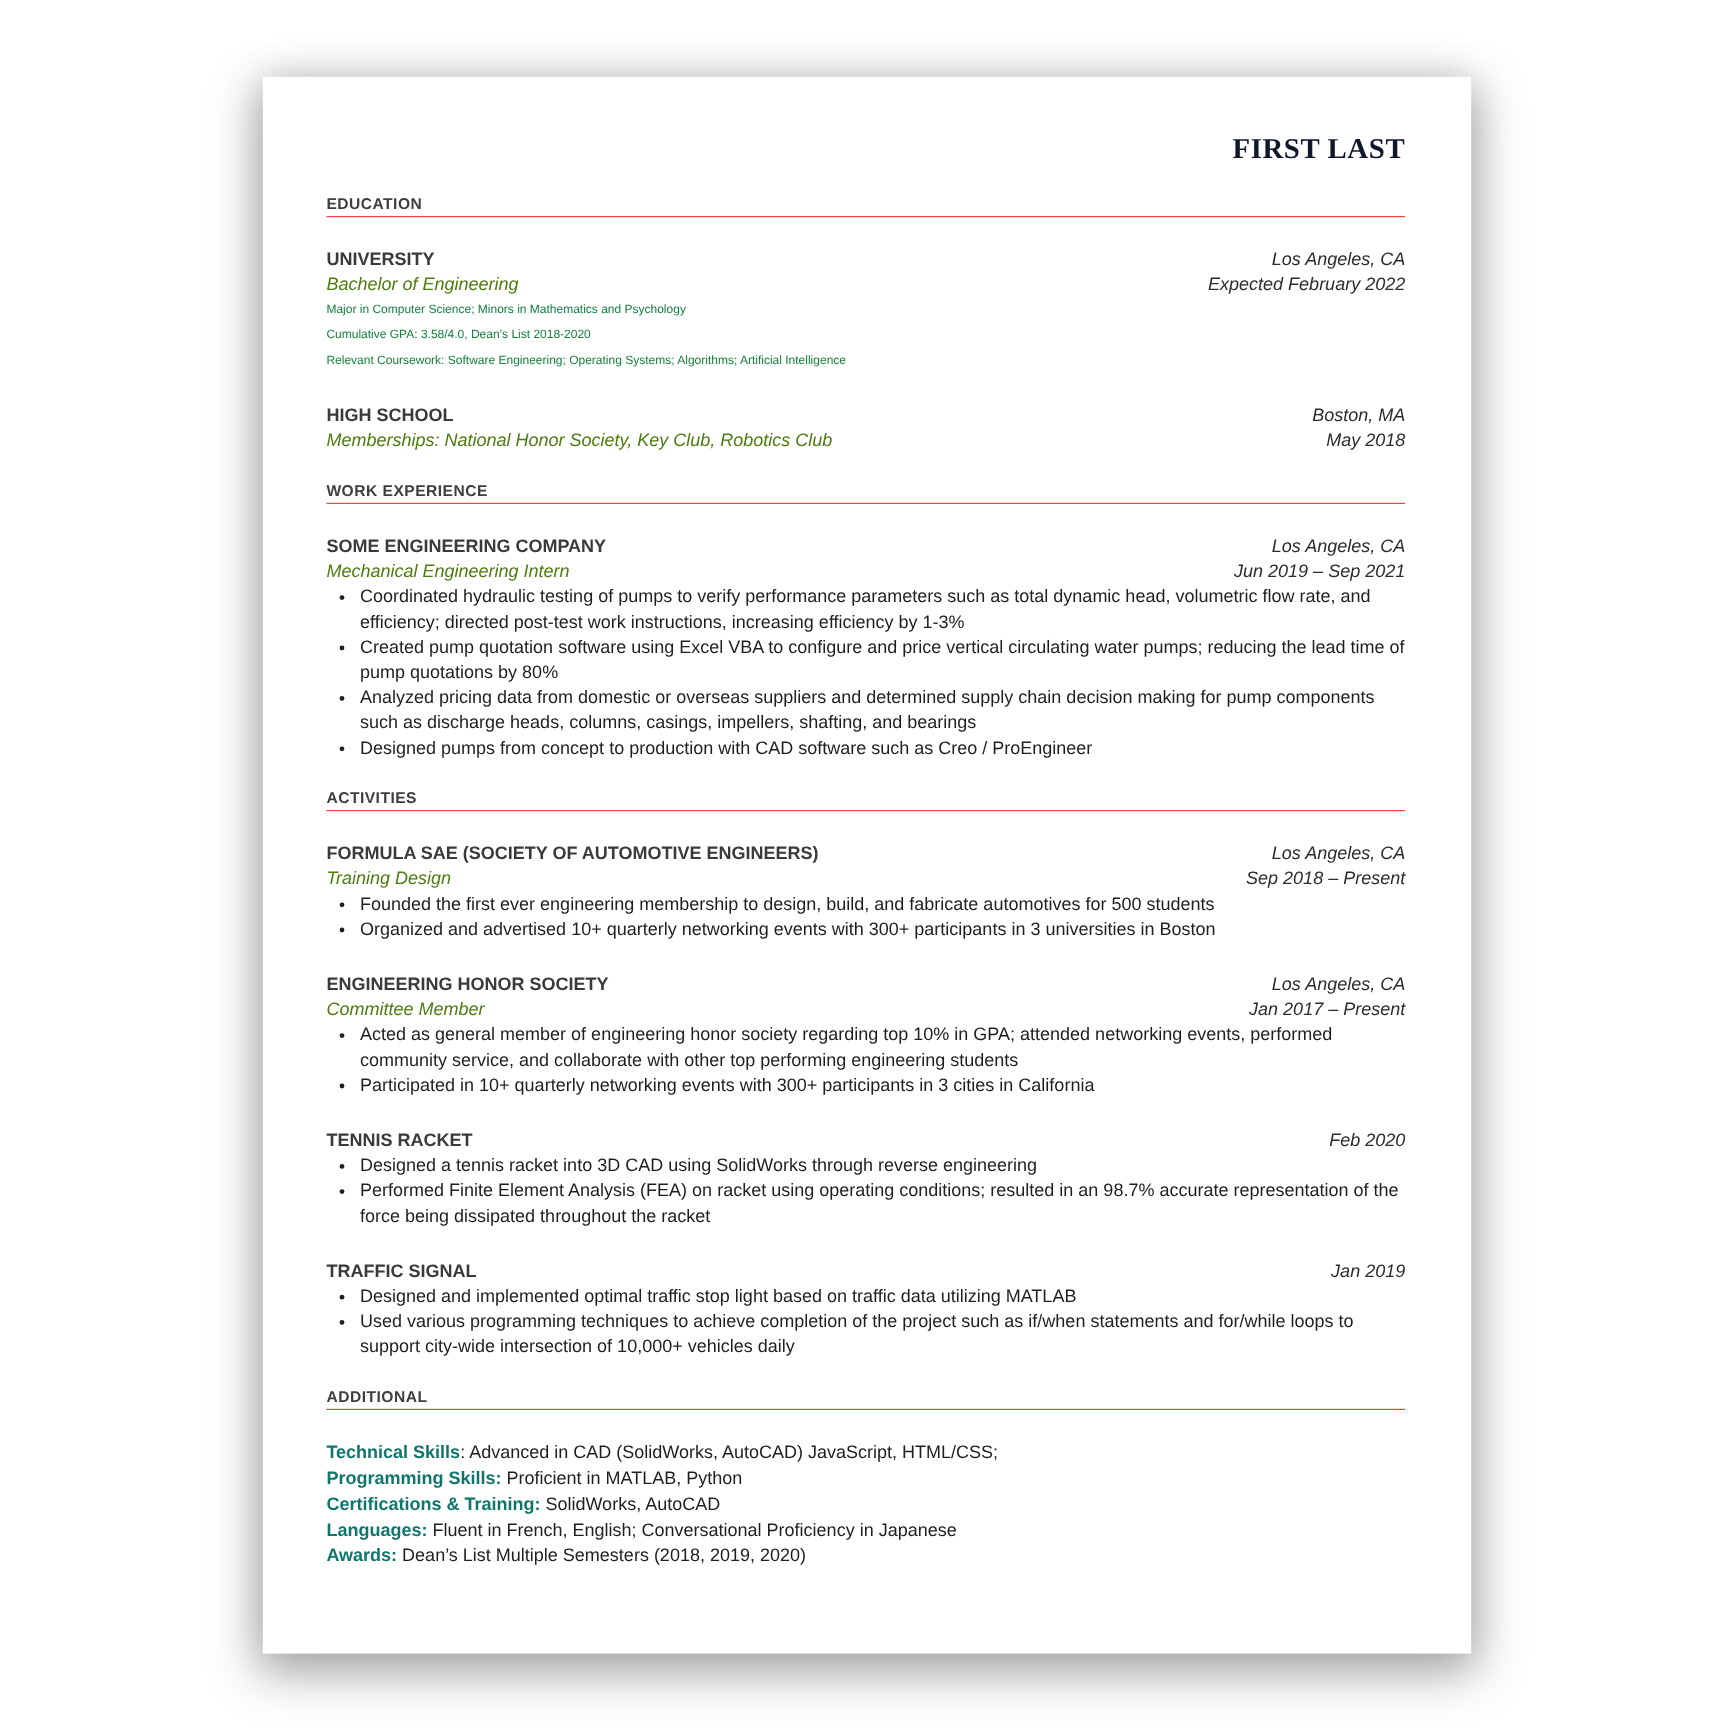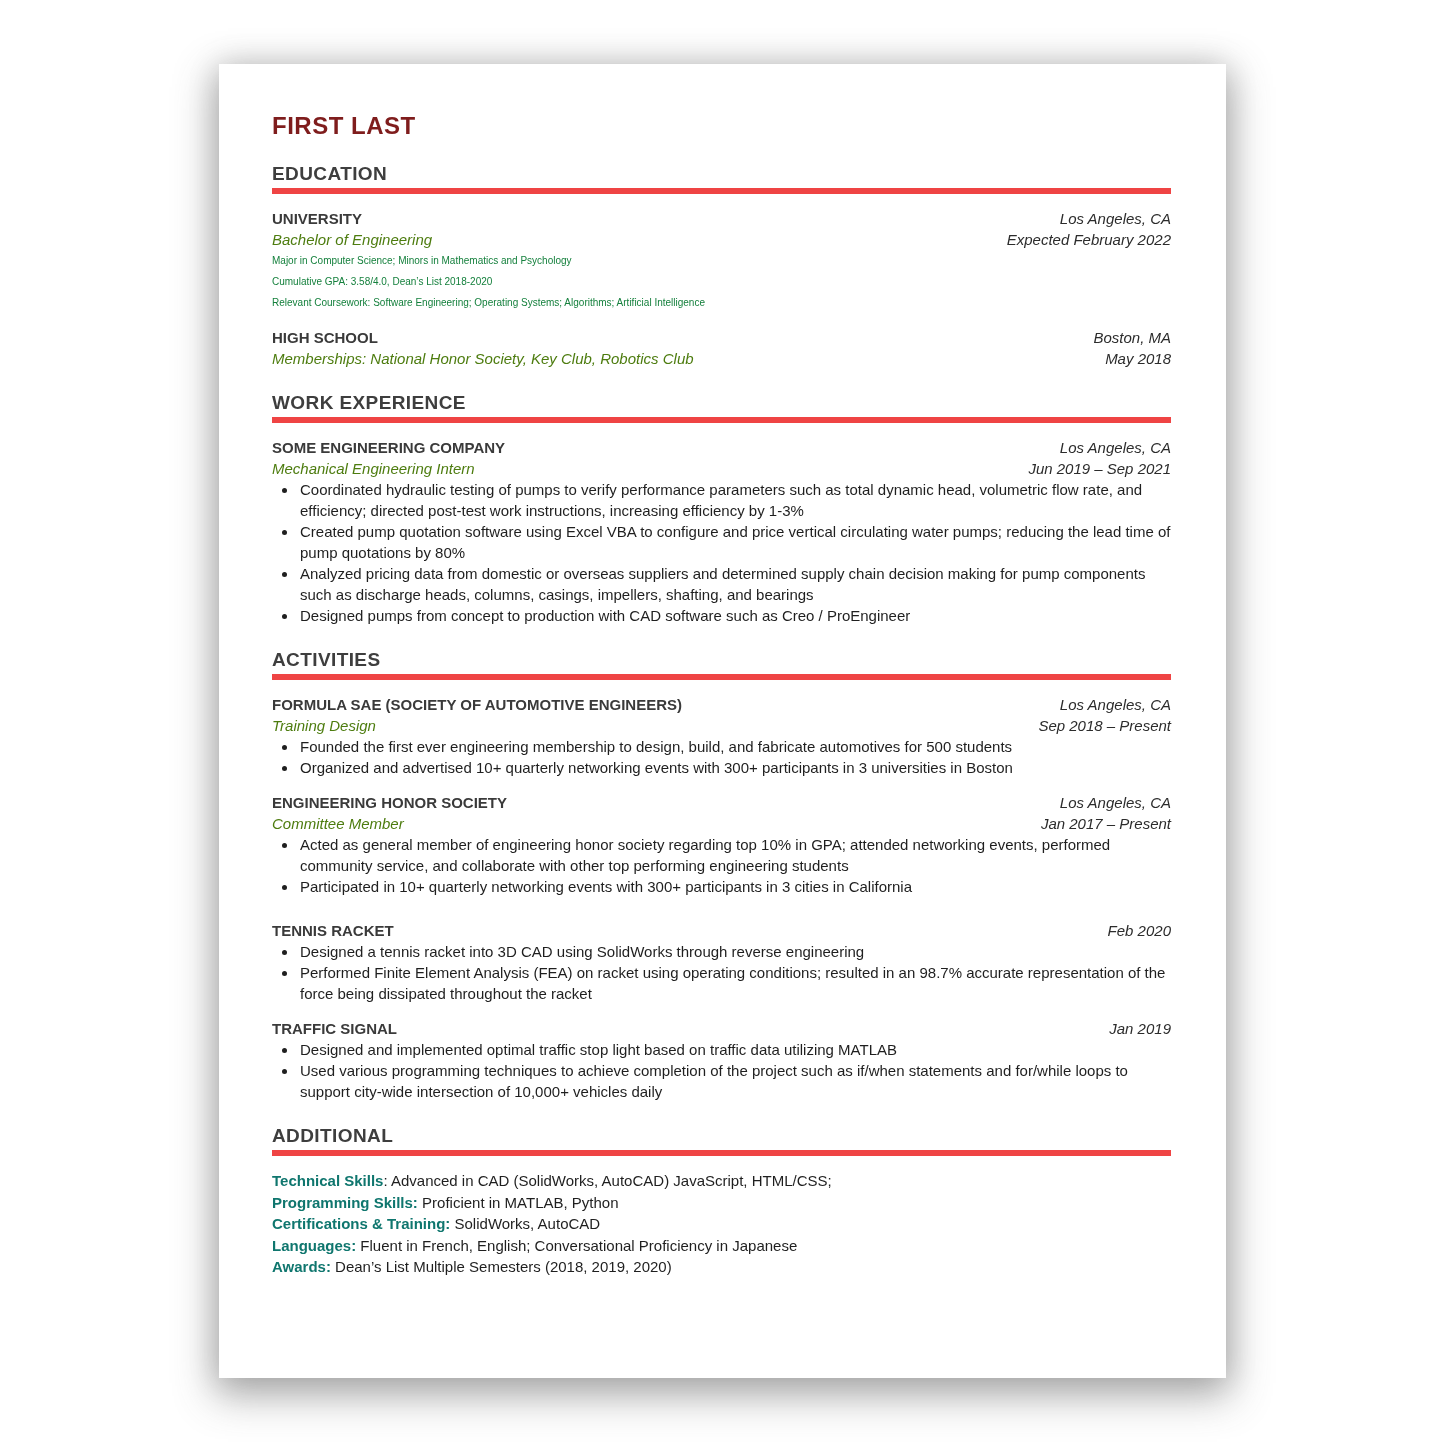--- a/index.html
+++ b/index.html
@@ -13,42 +13,43 @@
   .canvas { position: relative; width: 1445px; height: 1445px; }
   .page {
     position: absolute;
     left: 219px; top: 64px;
     width: 1007px; height: 1314px;
     background: #ffffff;
     box-shadow: 0 14px 38px 4px rgba(80,80,80,0.45), 0 0 30px rgba(0,0,0,0.15);
     padding: 48px 55px 40px 53px;
   }
   .name {
-    text-align: left;
+    text-align: right;
     font-size: 24px;
     font-weight: bold;
-    color: #7f1d1d;
+    color: #0f172a;
     letter-spacing: 0.5px;
+    font-family: Liberation Serif, serif;
   }
   .contact {
     text-align: center;
     font-size: 15px;
     margin-top: 7px;
     color: #1f1f1f;
   }
   .section { margin-top: 23px; }
   .section-title {
-    font-size: 19px;
+    font-size: 13px;
     font-weight: bold;
     color: #3e3e3e;
     letter-spacing: 0.4px;
-    border-bottom: 6px solid #ef4444;
+    border-bottom: 1px solid #ef4444;
     padding-bottom: 3px;
   }
-  .entry { margin-top: 14px; }
+  .entry { margin-top: 25px; }
   .row {
     display: flex;
     justify-content: space-between;
     align-items: baseline;
     font-size: 15px;
     line-height: 21px;
   }
   .org { font-weight: bold; color: #3a3a3a; }
   .loc, .date {
     font-style: italic;

